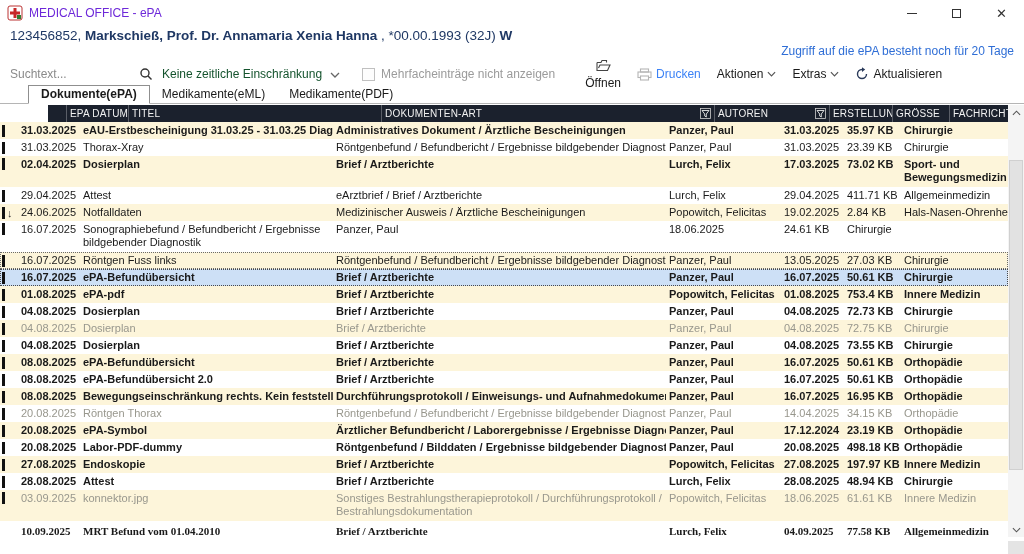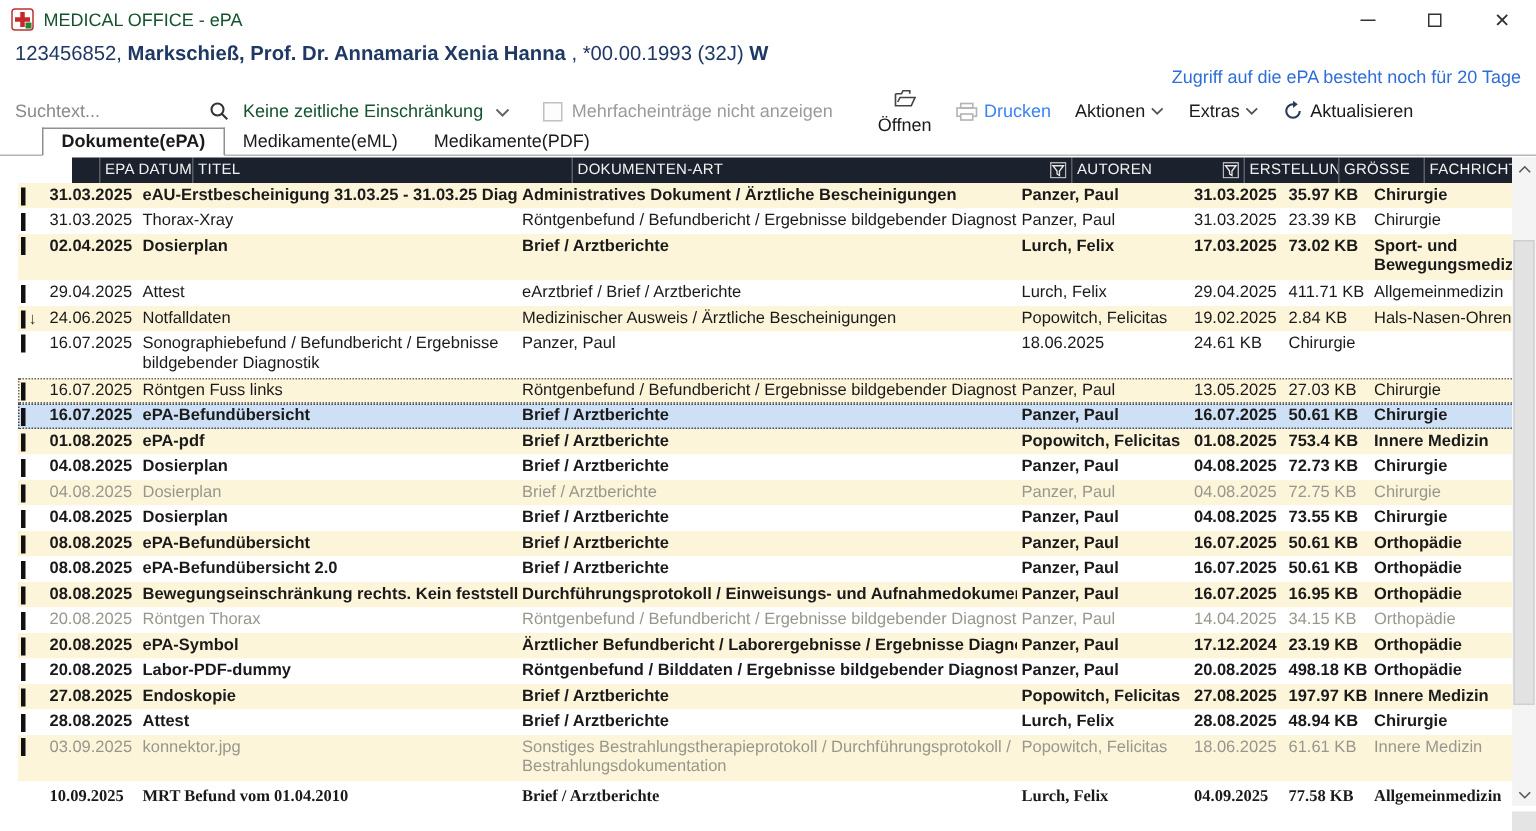--- a/index.html
+++ b/index.html
@@ -3,21 +3,21 @@
 <meta charset="utf-8">
 <style>
   * { margin:0; padding:0; box-sizing:border-box; }
   html,body { background:#fff; }
   body { font-family:"Liberation Sans", sans-serif; color:#1a1a1a; }
   .window { position:relative; width:1024px; height:554px; background:#fff; overflow:hidden; }
 
   
   .titlebar { position:absolute; top:0; left:0; right:0; height:26px; display:flex; align-items:center; padding-left:7px; background:#fff; }
   .app-icon { width:16px; height:16px; margin-right:6px; position:relative; flex:0 0 auto; }
-  .titlebar .title { font-size:12px; color:#14532d; }
+  .titlebar .title { font-size:12px; color:#6d28d9; }
   .win-controls { position:absolute; right:0; top:0; height:26px; display:flex; }
   .win-btn { width:45px; height:26px; display:flex; align-items:center; justify-content:center; color:#333; font-size:12px; cursor:default; }
   .glyph-min { width:10px; height:1px; background:#333; display:block; }
   .glyph-max { width:9px; height:9px; border:1px solid #333; display:block; }
   .glyph-close { font-size:13px; line-height:1; }
 
   
   .patient-row { position:absolute; top:28px; left:10px; font-size:13.5px; color:#1f3864; white-space:nowrap; }
   .patient-row .b { font-weight:700;margin-top:20px; }
   .access-row { position:absolute; top:44px; right:10px; font-size:12px; color:#2f6ed6; }
@@ -43,21 +43,21 @@
   
   .grid-cols { display:grid; grid-template-columns:18px 62px 253px 333px 115px 63px 57px auto; }
   .table { position:absolute; top:105px; left:0; width:1008px; }
   .thead { height:17px; background:#1b212d; color:#f2f2f2; font-size:10px; align-items:center;margin-left:48px; }
   .th { display:flex; align-items:center; height:17px; padding:0 3px; border-left:1px solid rgba(255,255,255,.28); overflow:hidden; white-space:nowrap; letter-spacing:.2px; }
   .th:first-child { border-left:none; }
   .th .grow { flex:1; }
   .funnel { flex:0 0 auto; margin-left:4px; }
 
   .tbody { width:1008px; }
-  .row { width:1008px; height:17px;margin-left:12px; }
+  .row { width:1008px; height:17px; }
   .row.tall { height:31px; }
   .row.lastrow { height:20px;font-family:Liberation Serif, serif; }
   .cell { display:flex; align-items:center; padding:0 3px; overflow:hidden; white-space:nowrap; font-size:11px; line-height:13px; }
   .row.tall .cell { align-items:flex-start; padding-top:2px; }
   .row.tall .cell.wrap { white-space:normal; display:block; }
   .row.bold .cell { font-weight:700; }
   .row.gray .cell { color:#98978d; }
   .bg-cream { background:#fdf5da; }
   .bg-white { background:#ffffff; }
   .row.selected { background:#cde0f6; outline:1px dotted #4a4a4a; outline-offset:-1px; }

